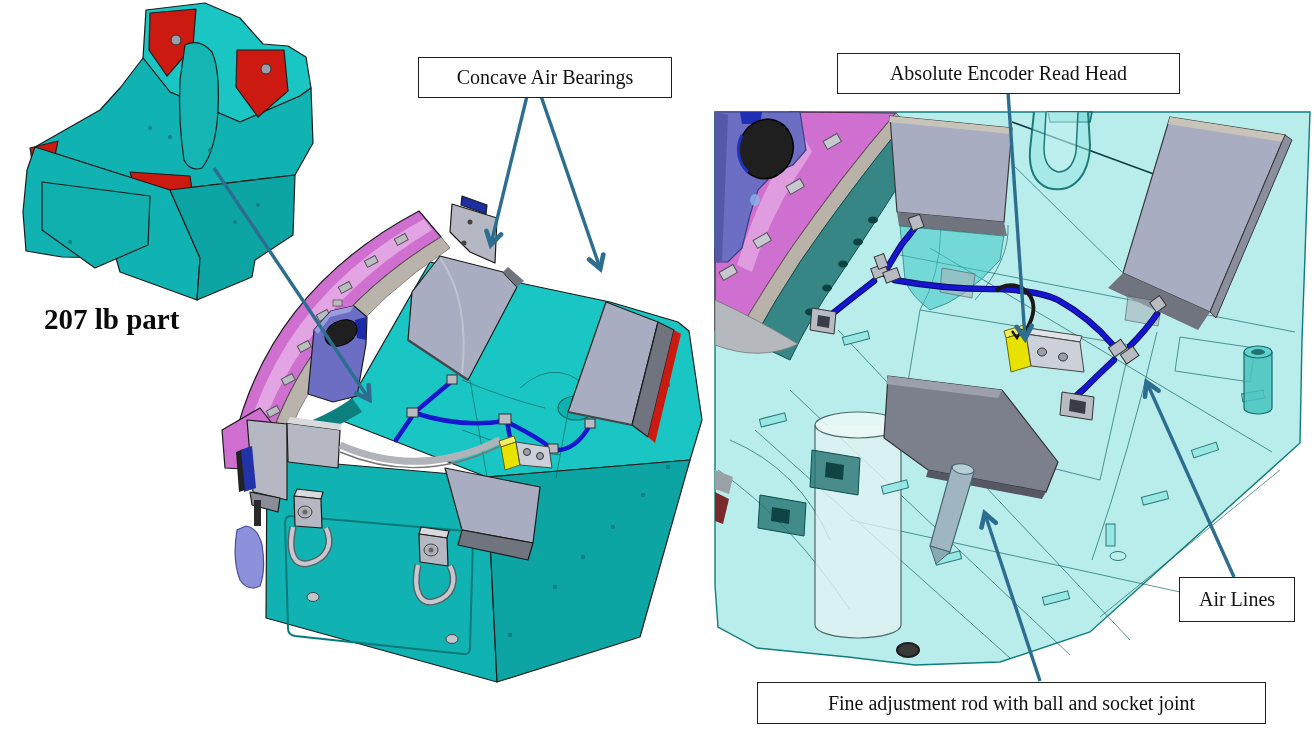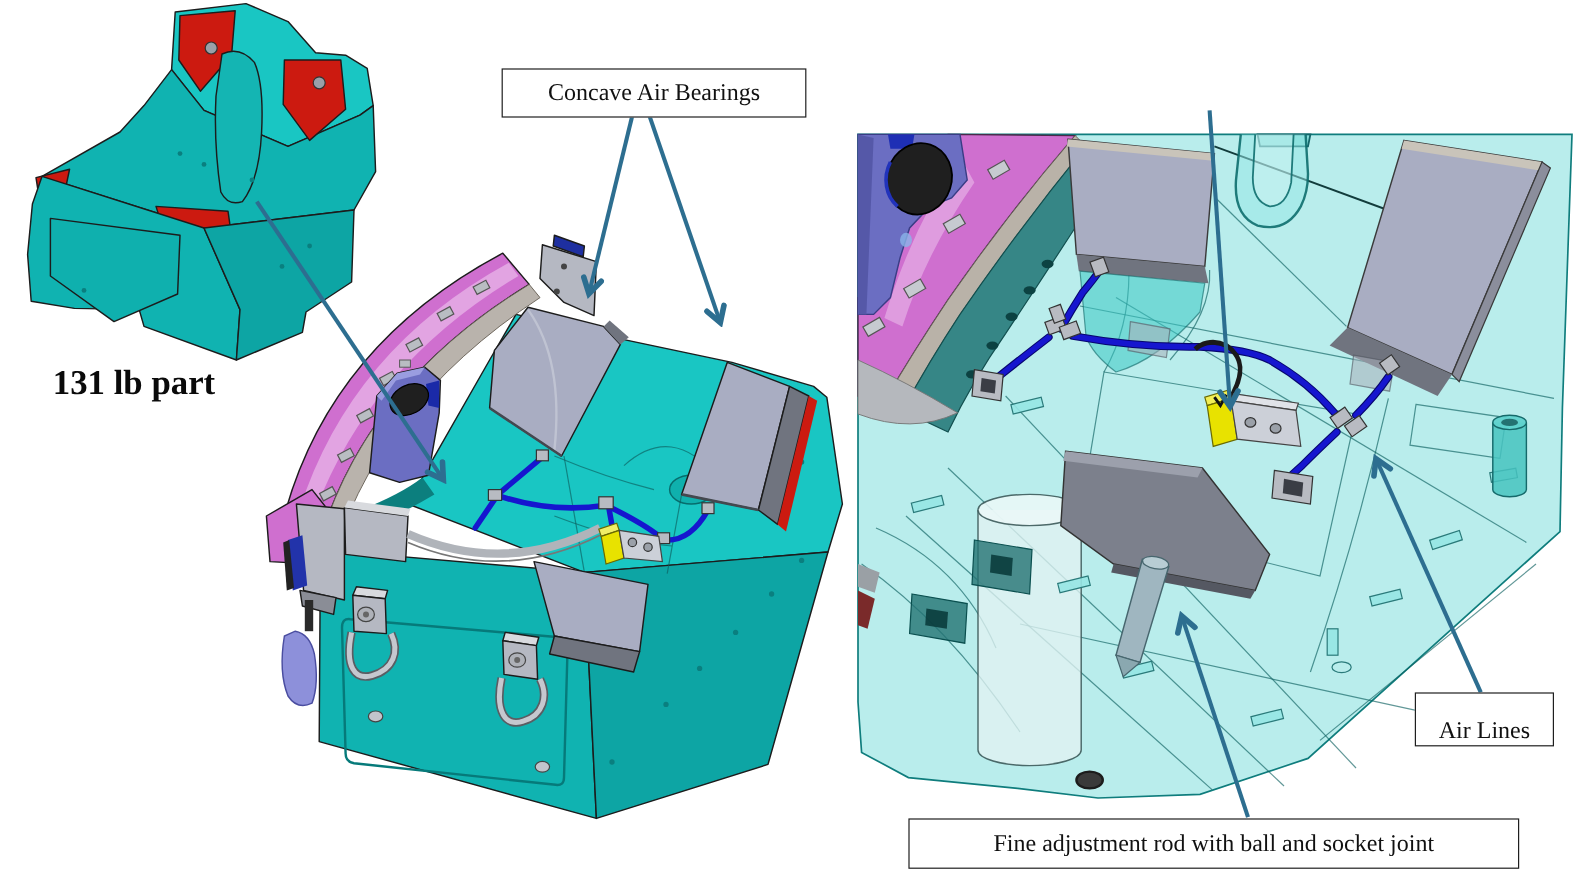--- a/index.html
+++ b/index.html
@@ -371,26 +371,29 @@
     <path class="annot" marker-end="url(#vhead)" d="M 1008,92 L 1025,338"></path>
     <path class="annot" marker-end="url(#vhead)" d="M 1234,577 L 1147,383"></path>
     <path class="annot" marker-end="url(#vhead)" d="M 1040,681 L 985,514"></path>
   </g>
 </svg>
 
 <div class="callout" style="left:418px;top:57px;width:252px;height:39px;">
   <span>Concave Air Bearings</span>
 </div>
 
-
-<div class="callout" style="left:1179px;top:577px;width:114px;height:43px;align-items:flex-end;">
+<div class="callout" style="left:837px;top:53px;width:341px;height:39px;">
+  <span>Absolute Encoder Read Head</span>
+</div>
+
+<div class="callout" style="left:1179px;top:577px;width:114px;height:43px;">
   <span>Air Lines</span>
 </div>
 
 <div class="callout" style="left:757px;top:682px;width:507px;height:40px;">
   <span>Fine adjustment rod with ball and socket joint</span>
 </div>
 
 <div class="freelabel" style="left:44px;top:303px;">
-  <span>131 lb part</span>
+  <span>207 lb part</span>
 </div>
 
 </div>
 
 </body></html>

